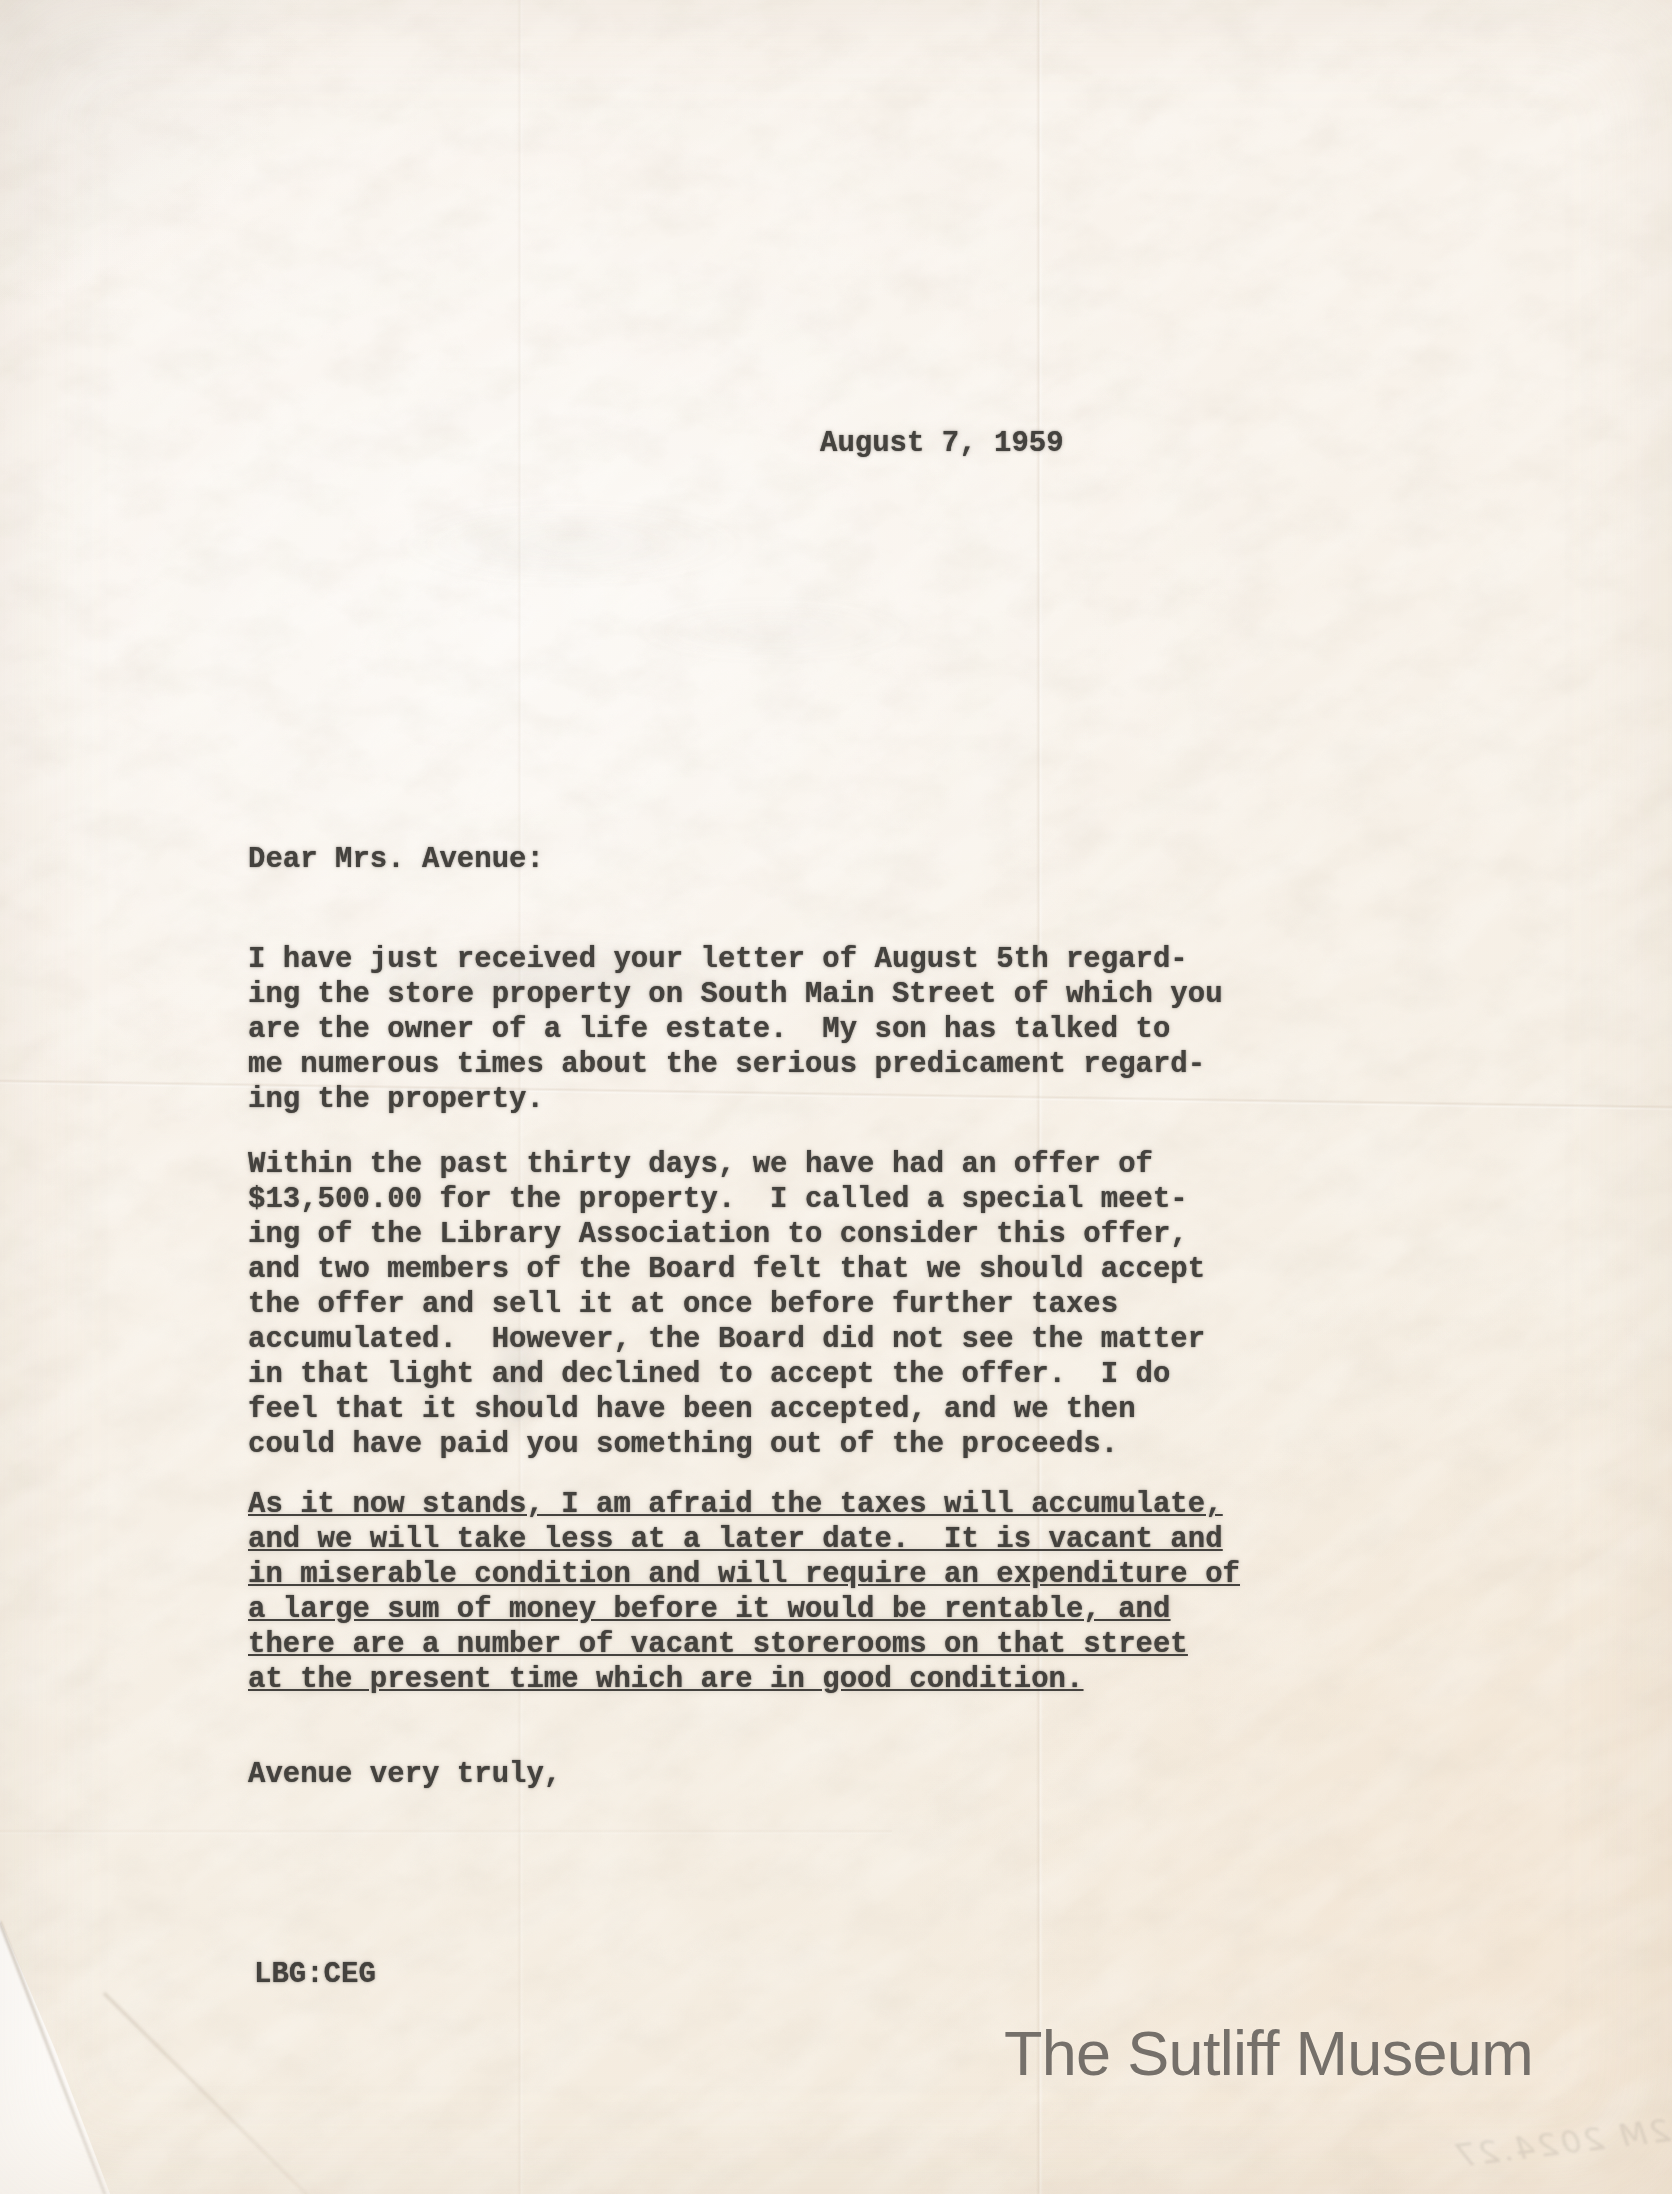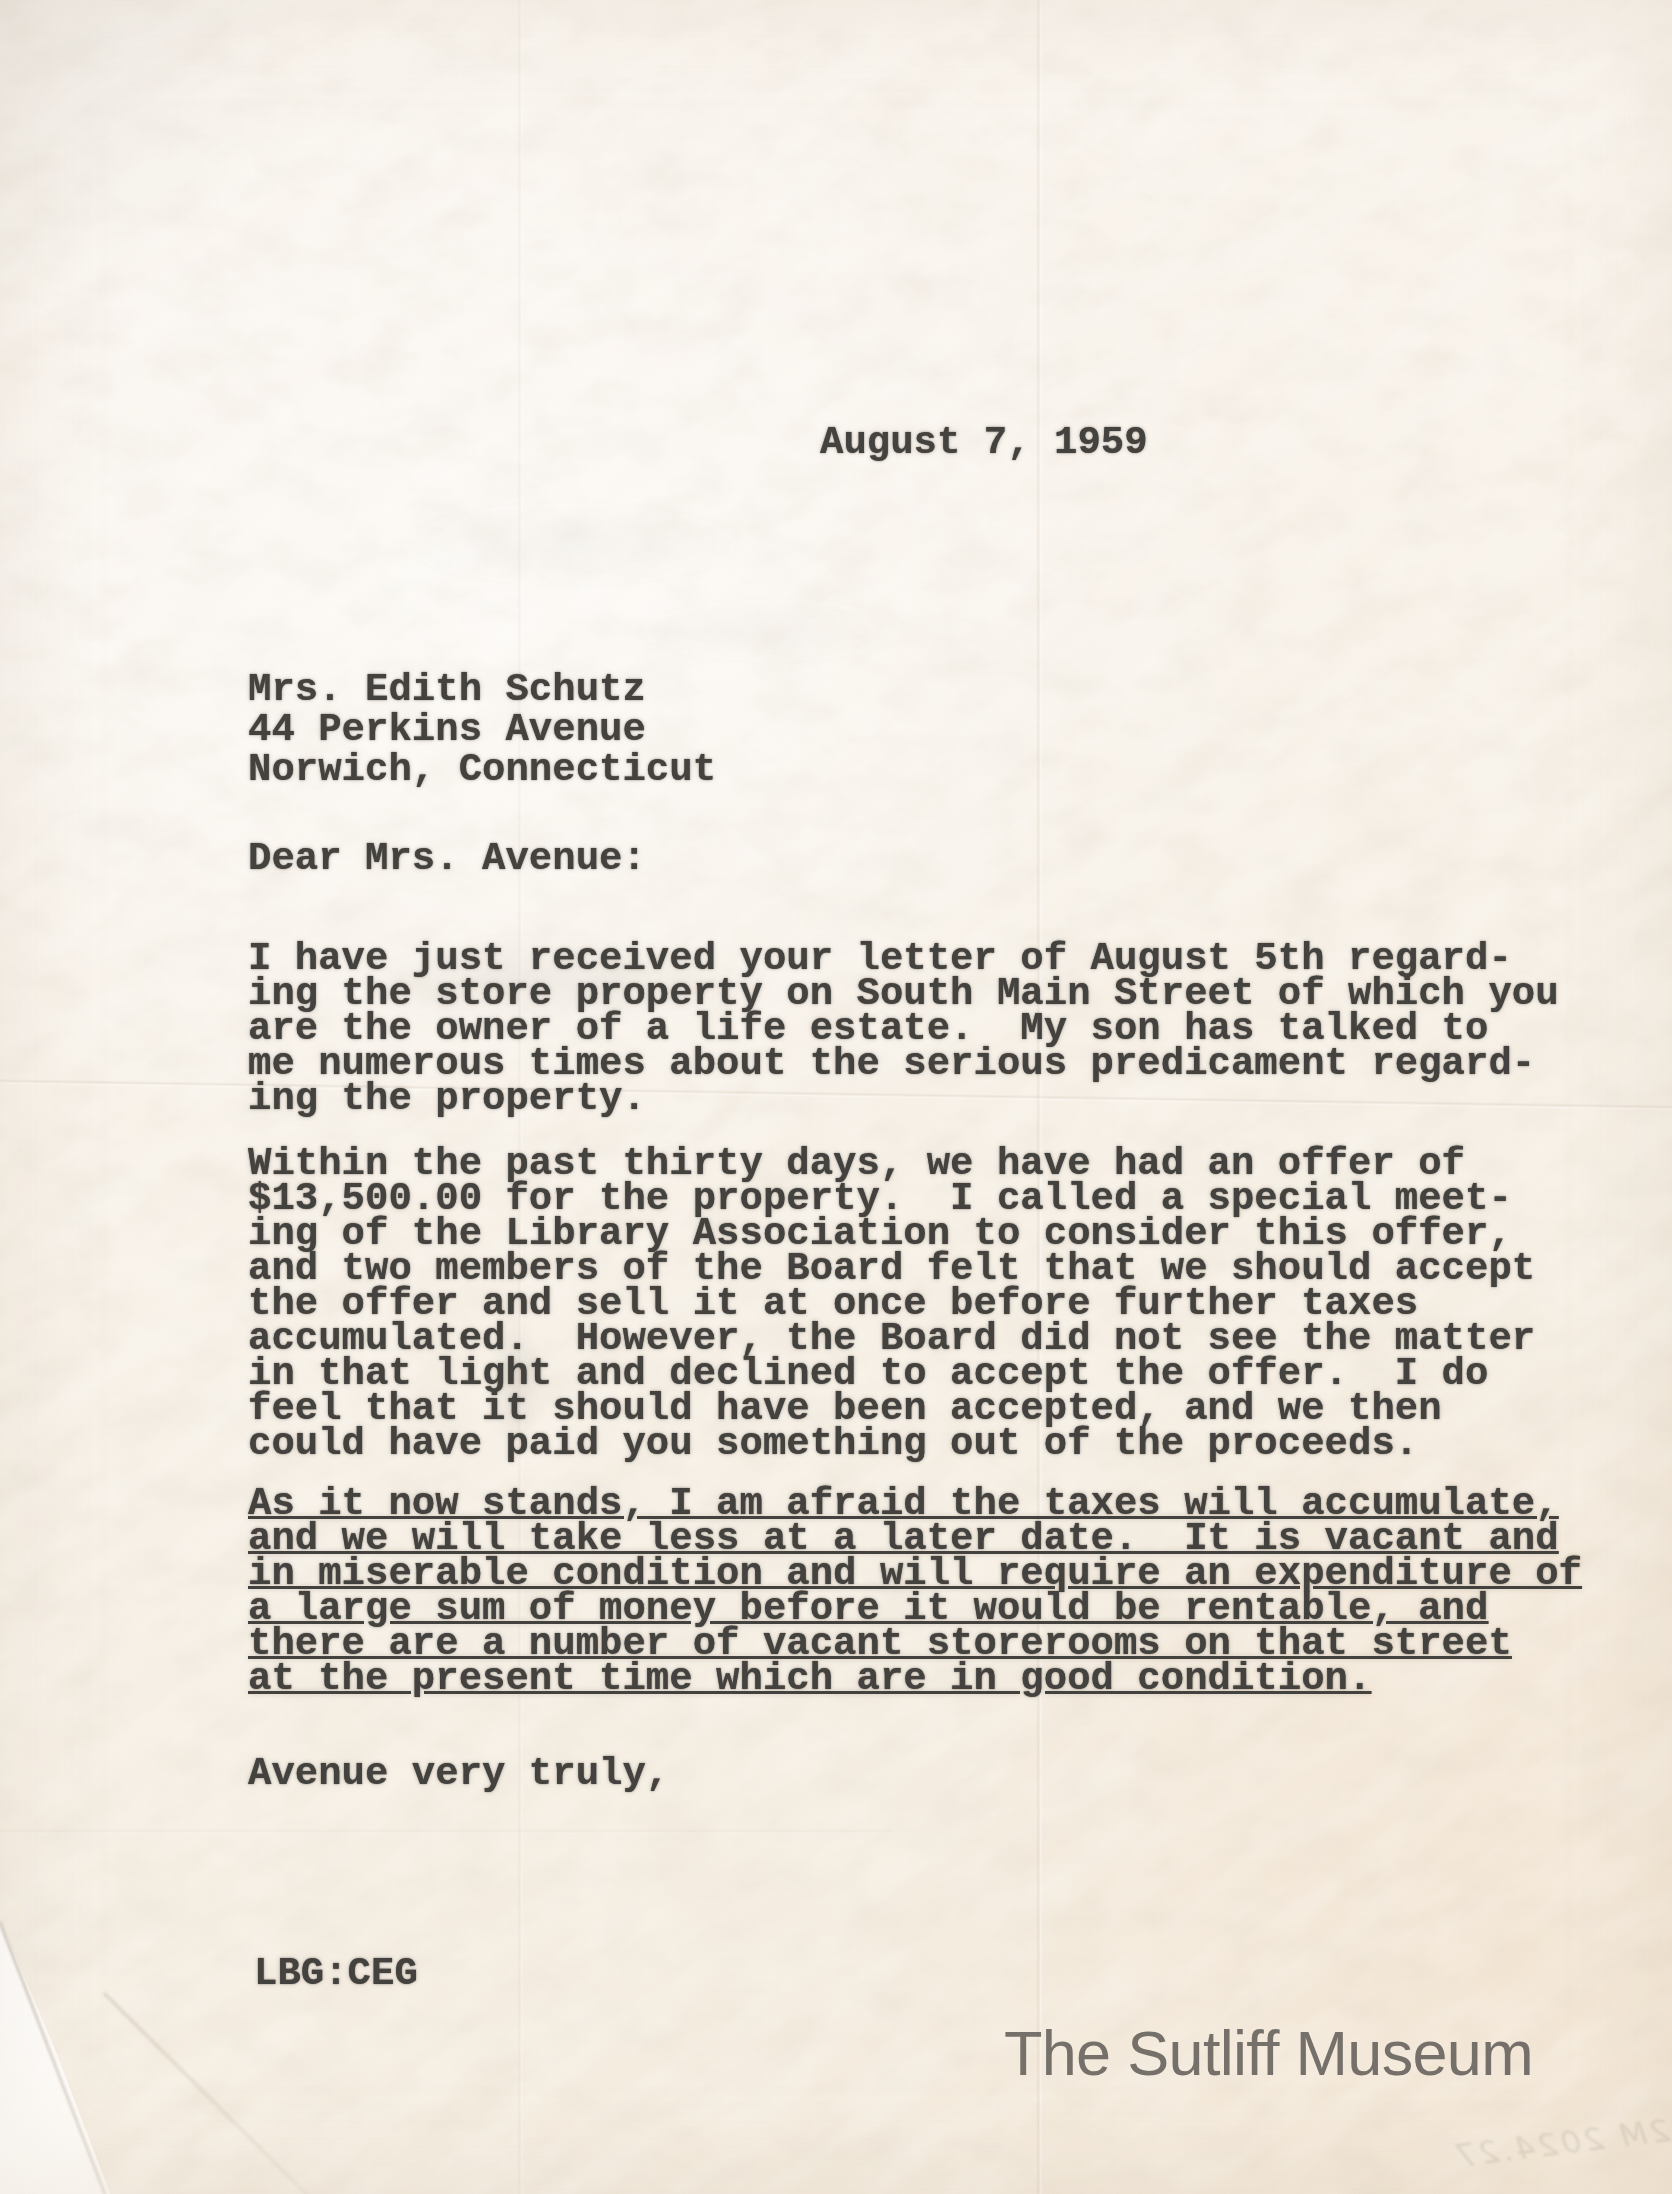--- a/index.html
+++ b/index.html
@@ -16,21 +16,21 @@
   .page::after{ 
     content:"";position:absolute;inset:0;pointer-events:none;
     box-shadow:inset 0 0 112px rgba(186,164,140,0.18);
   }
   .texture{position:absolute;left:0;top:0;pointer-events:none;}
   
   .type{
     position:absolute;
     color:#44423e;
     font-weight:bold;
-    font-size:39px;
+    font-size:29px;
     line-height:35px;
     white-space:pre;
     letter-spacing:0;
     text-shadow:0 0 1.4px rgba(70,66,60,0.85),0 0 4.9px rgba(110,100,90,0.28);
   }
   .addr{line-height:40px;}
   .date-line{left:820px;top:426px;}
   .recipient{left:248px;top:670px;}
   .salutation{left:248px;top:842px;}
   .para1{left:248px;top:942px;}
@@ -130,23 +130,20 @@
   <div class="corner-fold"></div>
   <div class="fold-line1"></div>
   <div class="fold-line2"></div>
   <div class="smudge s1"></div>
   <div class="smudge s2"></div>
   <div class="smudge s3"></div>
   <div class="smudge s4"></div>
 
   <div class="type date-line">August 7, 1959</div>
 
-  <div class="type addr recipient"><span>Mrs. Edith Schutz</span>
-<span>44 Perkins Avenue</span>
-<span>Norwich, Connecticut</span></div>
 
   <div class="type salutation">Dear Mrs. Avenue:</div>
 
   <div class="type para1">I have just received your letter of August 5th regard-
 ing the store property on South Main Street of which you
 are the owner of a life estate.  My son has talked to
 me numerous times about the serious predicament regard-
 ing the property.</div>
 
   <div class="type para2">Within the past thirty days, we have had an offer of

